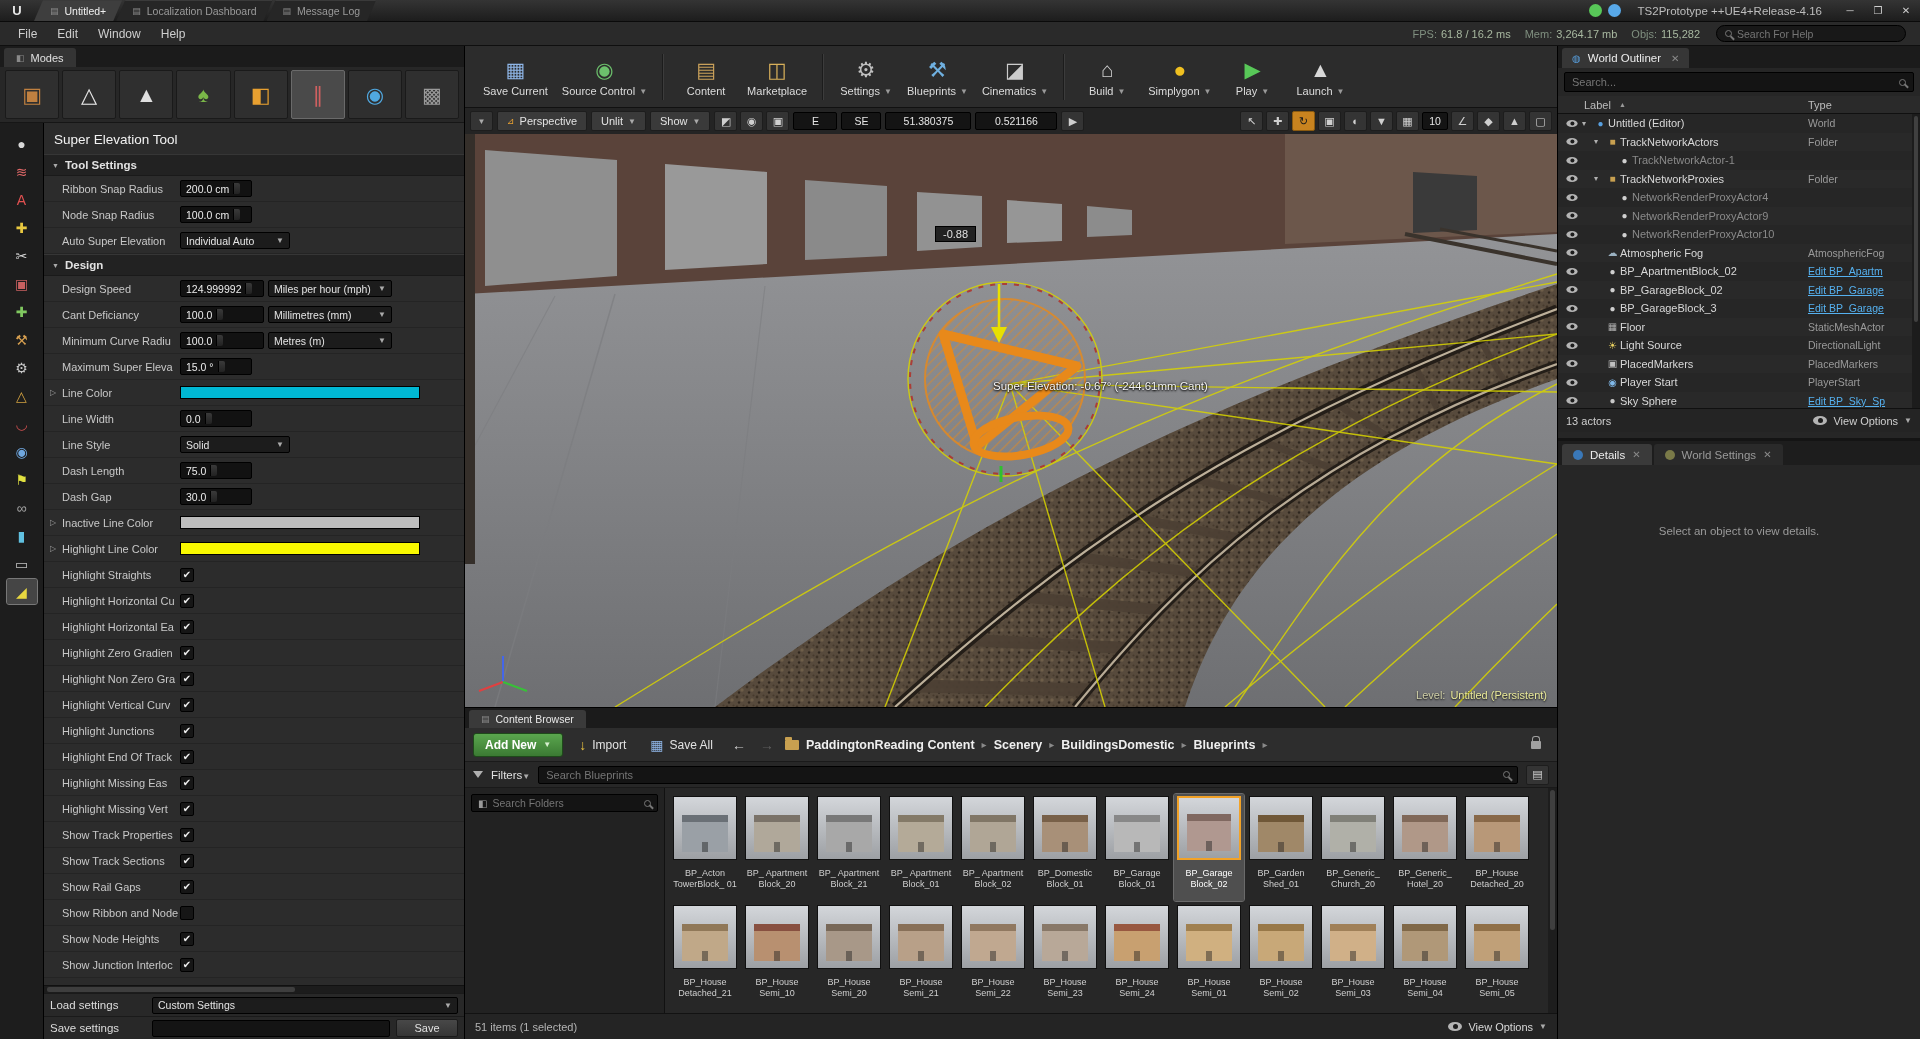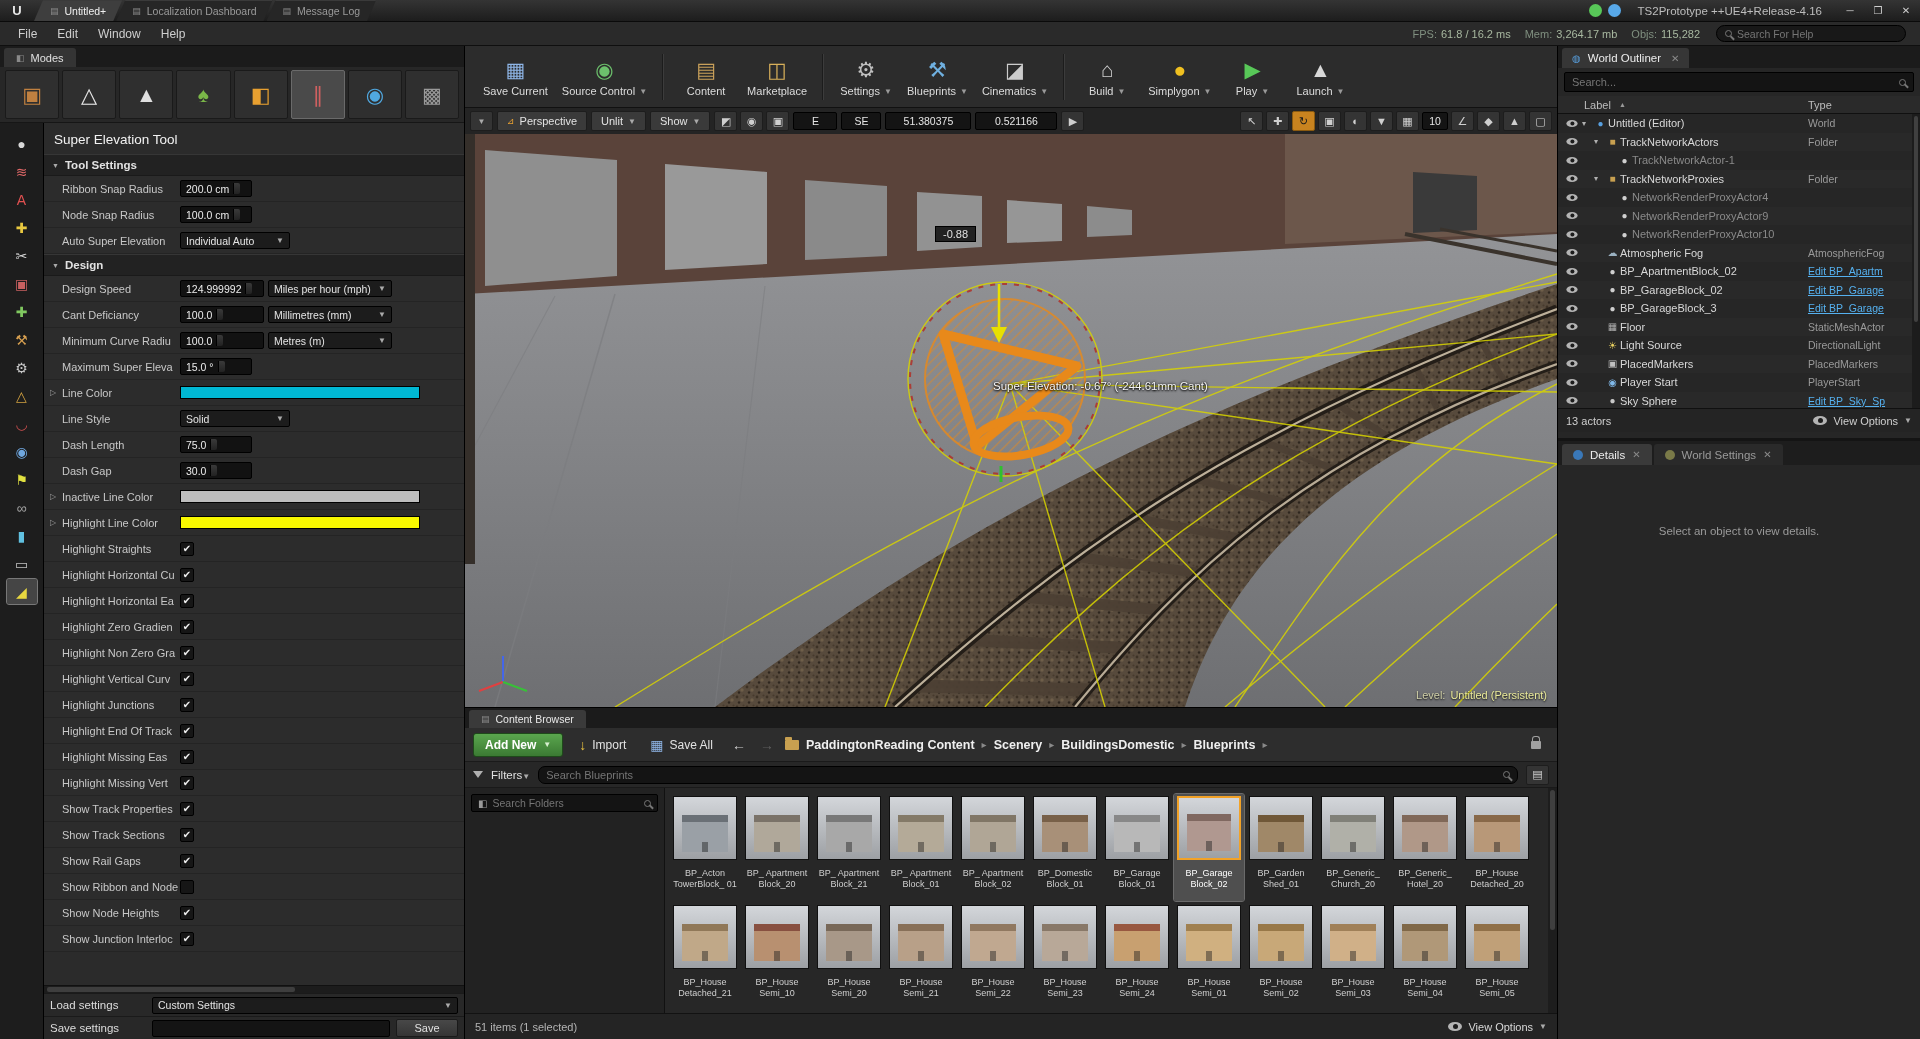--- a/index.html
+++ b/index.html
@@ -104,21 +104,21 @@
   .navarrow.dim{color:#5f5f5f}
   .crumbbar{display:flex;align-items:center;gap:7px;font-size:12.5px;color:#efefef;font-weight:bold}
   .crumb-sep{color:#8a8a8a;font-size:10px;font-weight:normal}
   .folder-ic{width:14px;height:10px;background:#c8a050;border-radius:1px;position:relative;flex:none}
   .folder-ic::before{content:"";position:absolute;top:-3px;left:0;width:7px;height:3px;background:#c8a050;border-radius:1px 1px 0 0}
   .lock{width:10px;height:8px;background:#a0a0a0;border-radius:1px;position:relative;margin-left:auto;margin-right:8px}
   .lock::before{content:"";position:absolute;width:6px;height:5px;border:1.5px solid #a0a0a0;border-bottom:none;border-radius:3px 3px 0 0;top:-5px;left:1px}
   .cb-filterrow{height:26px;flex:none;display:flex;align-items:center;gap:8px;padding:0 8px;background:#272727;border-bottom:1px solid #191919}
   .filters{display:flex;align-items:flex-end;color:#e0e0e0;font-size:11.5px}
   .funnel{width:0;height:0;border-left:5px solid transparent;border-right:5px solid transparent;border-top:7px solid #b0b0b0}
-  .searchbox{flex:1;height:18px;background:#141414;border:1px solid #000;border-radius:7px;display:flex;align-items:center;padding:0 7px;gap:6px}
+  .searchbox{flex:1;height:18px;background:#141414;border:1px solid #000;border-radius:2px;display:flex;align-items:center;padding:0 7px;gap:6px}
   .searchbox input{flex:1;background:transparent;border:none;outline:none;color:#8a8a8a;font-size:11px;font-family:inherit}
   .cb-body{flex:1;display:flex;min-height:0}
   .cb-folders{width:200px;flex:none;background:#222;border-right:1px solid #111;padding:6px}
   .folders-search{height:18px;background:#141414;border:1px solid #000;border-radius:2px;display:flex;align-items:center;padding:0 6px;gap:5px}
   .folders-search input{flex:1;background:transparent;border:none;outline:none;color:#8a8a8a;font-size:10.5px;font-family:inherit;min-width:0}
   .cb-assets{flex:1;position:relative;padding:5px 10px 0 4px;display:flex;flex-wrap:wrap;align-content:flex-start;overflow:hidden}
   .tile{width:70px;margin:1px;display:flex;flex-direction:column;align-items:center;border-radius:2px;padding-top:2px}
   .tile.sel{background:#4f4f4f;outline:1px solid #6a6a6a}
   .thumb{width:64px;height:64px;background:linear-gradient(#d3d6da,#9da0a4);border:1px solid #101010;position:relative;flex:none}
   .tile.sel .thumb{border:2px solid #f2a227}
@@ -363,20 +363,30 @@
               </div>
               <div class="prow">
                 <span class="exp">▷</span>
                 <span class="plabel">Line Color</span>
                 <span class="pctrl">
                   <span class="colorbar" style="background: rgb(0, 184, 212);"></span>
                 </span>
               </div>
               <div class="prow">
                 <span class="exp"></span>
+                <span class="plabel">Line Width</span>
+                <span class="pctrl">
+                  <span class="nfield" style="width: 72px;">
+                    <span>0.0</span>
+                    <span class="spin"></span>
+                  </span>
+                </span>
+              </div>
+              <div class="prow">
+                <span class="exp"></span>
                 <span class="plabel">Line Style</span>
                 <span class="pctrl">
                   <span class="dd" style="width: 110px;">
                     <span>Solid</span>
                     <span class="dd-caret">▼</span>
                   </span>
                 </span>
               </div>
               <div class="prow">
                 <span class="exp"></span>

